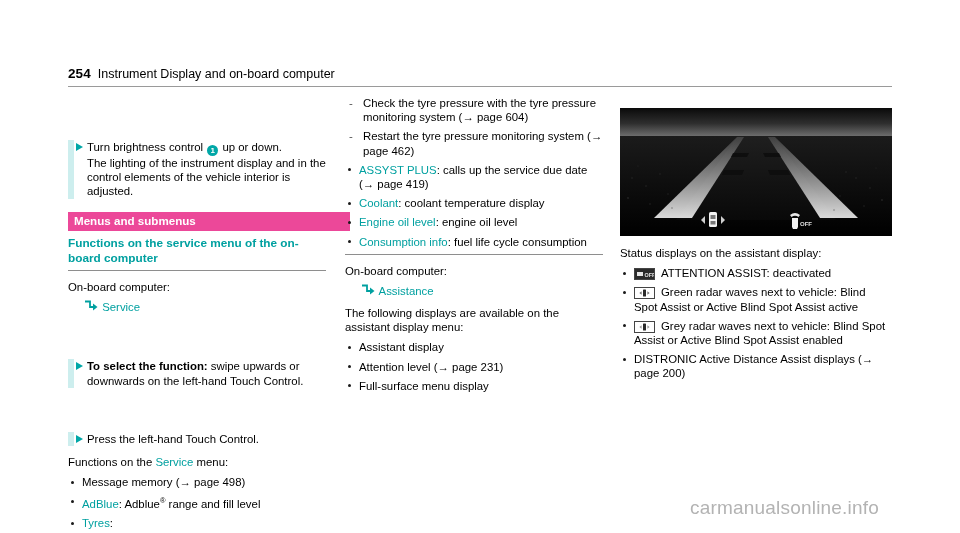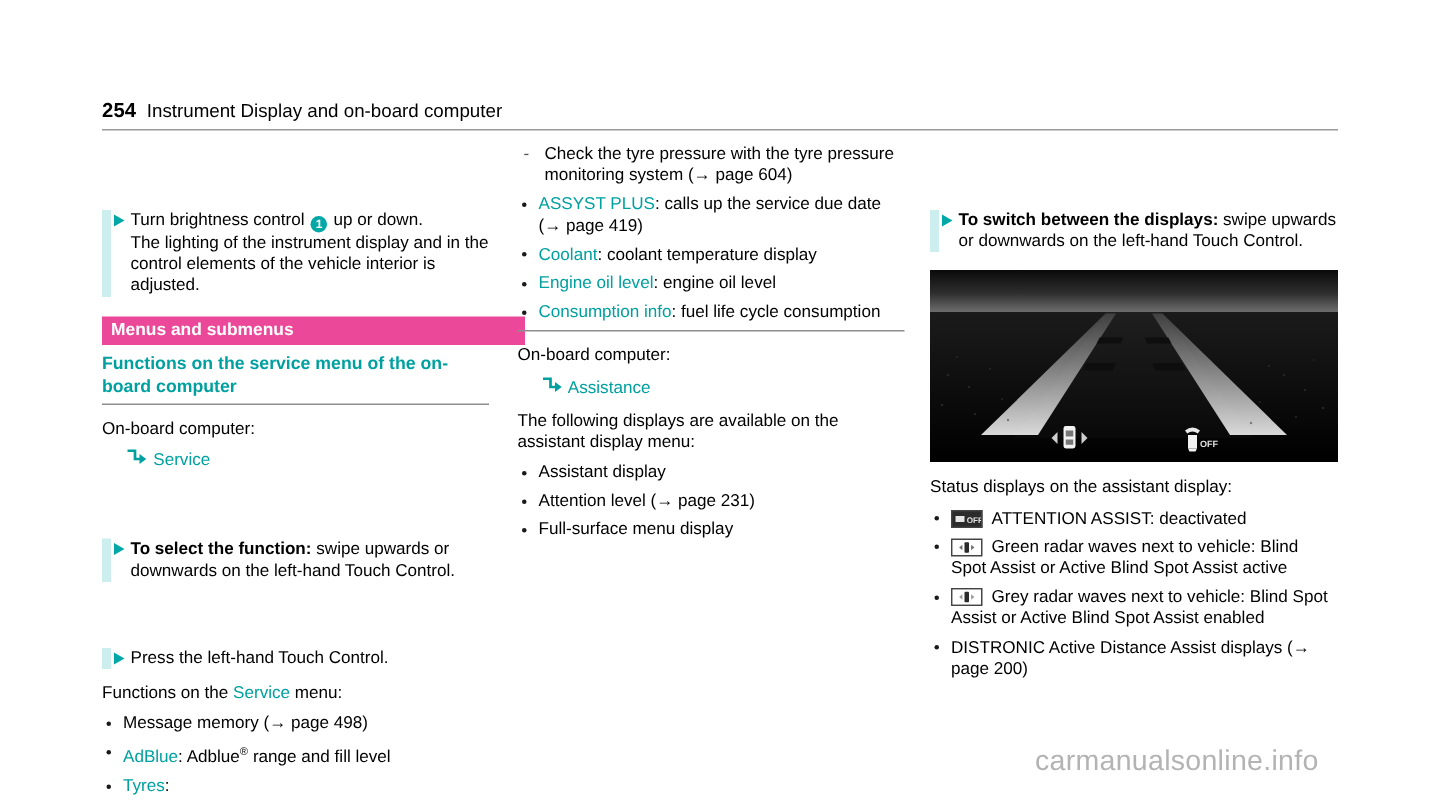--- a/index.html
+++ b/index.html
@@ -187,20 +187,21 @@
         </ul>
       </li>
     </ul>
 
   </div>
 
   <div class="col col-2">
 
     <ul class="dashes" style="margin-top:0">
       <li>Check the tyre pressure with the tyre pressure monitoring system (→ page 604)</li>
+      <li>Restart the tyre pressure monitoring system (→ page 462)</li>
     </ul>
 
     <ul class="dots">
       <li><span class="teal">ASSYST PLUS</span><span>: calls up the service due date (→ page 419)</span></li>
       <li><span class="teal">Coolant</span><span>: coolant temperature display</span></li>
       <li><span class="teal">Engine oil level</span><span>: engine oil level</span></li>
       <li><span class="teal">Consumption info</span><span>: fuel life cycle consumption</span></li>
     </ul>
 
     <div class="h-rule"></div>
@@ -222,24 +223,20 @@
     <ul class="dots">
       <li>Assistant display</li>
       <li>Attention level (→ page 231)</li>
       <li>Full-surface menu display</li>
     </ul>
 
   </div>
 
   <div class="col col-3">
 
-    <div class="instr">
-      <span class="tri"></span>
-      <p><span class="b">To switch between the displays:</span><span> swipe upwards or downwards on the left-hand Touch Control.</span></p>
-    </div>
 
     <div class="display-img">
       <svg viewBox="0 0 272 128" preserveAspectRatio="none">
         <defs>
           <linearGradient id="sky" x1="0" y1="0" x2="0" y2="1">
             <stop offset="0%" stop-color="#0a0a0a"></stop>
             <stop offset="55%" stop-color="#2e2e2e"></stop>
             <stop offset="100%" stop-color="#6d6d6d"></stop>
           </linearGradient>
           <linearGradient id="ground" x1="0" y1="0" x2="0" y2="1">

